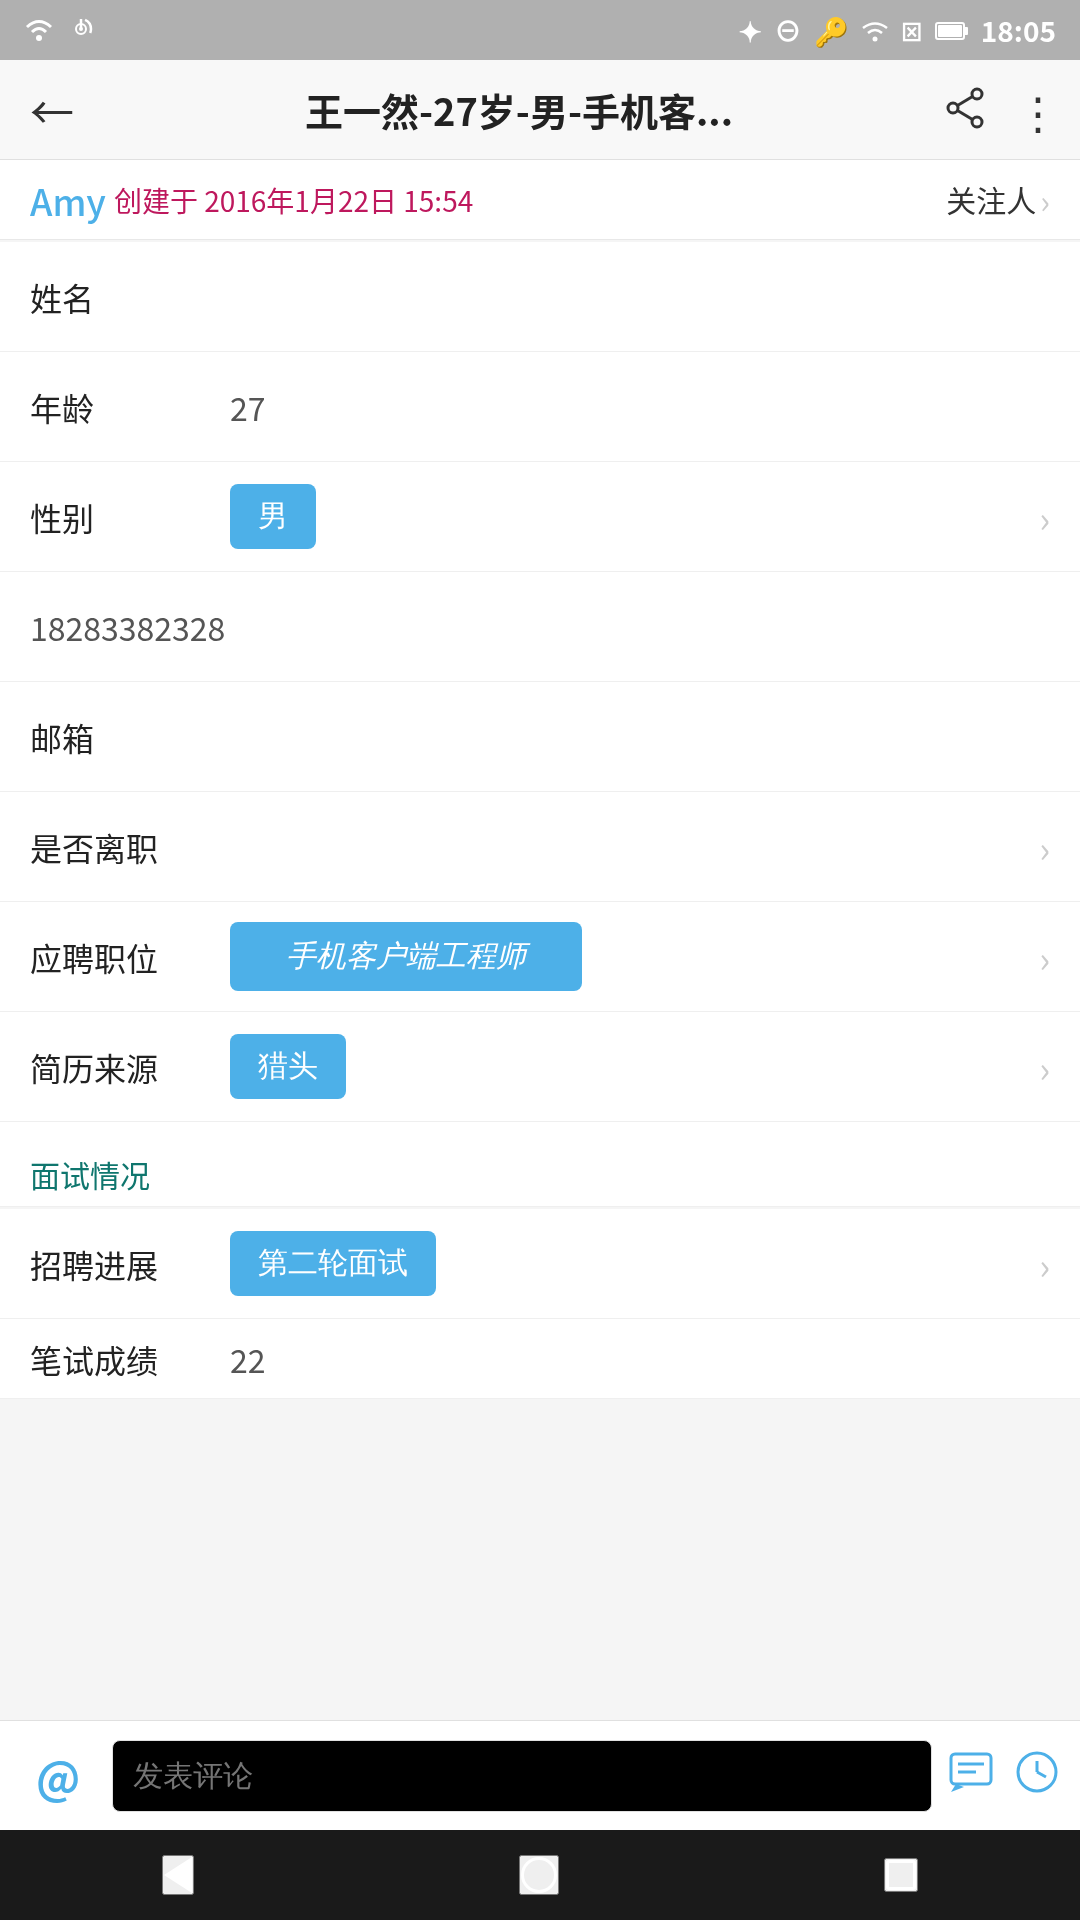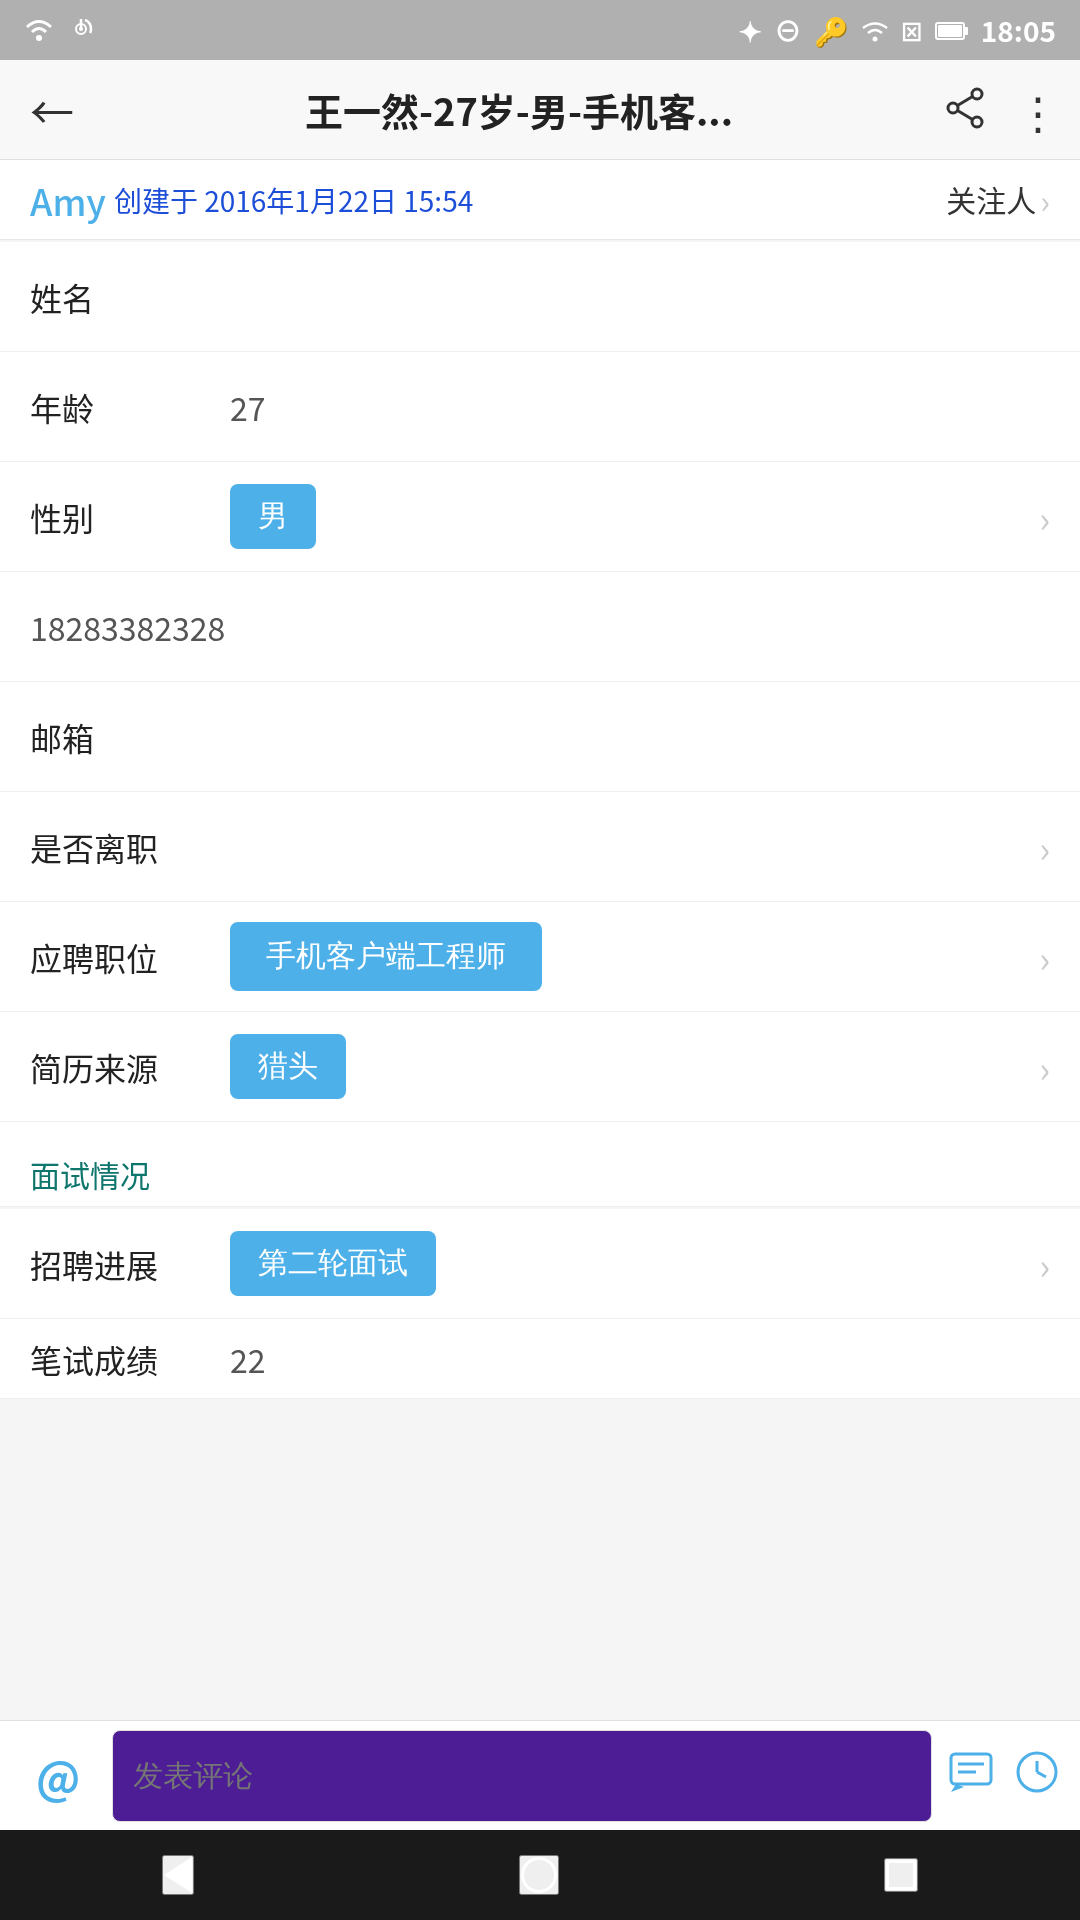--- a/index.html
+++ b/index.html
@@ -79,21 +79,21 @@
       align-items: center;
       padding: 0 30px;
       border-bottom: 1px solid #e8e8e8;
     }
     .creator-name {
       color: #4db0e8;
       font-size: 36px;
       font-weight: 500;
     }
     .creator-text {
-      color: #1d4ed8;
+      color: #be185d;
       font-size: 28px;
       margin-left: 8px;
     }
     .creator-follow {
       margin-left: auto;
       display: flex;
       align-items: flex-start;
       color: #333;
       font-size: 30px;
     }
@@ -139,21 +139,21 @@
       border: none;
       border-radius: 8px;
       padding: 12px 28px;
       font-size: 30px;
       color: white;
       font-weight: 500;
       cursor: pointer;
     }
     .tag-btn.blue { background: #4db0e8; }
     .tag-btn.orange { background: #f07040; }
-    .tag-btn.blue-large { background: #4db0e8; padding: 14px 36px; font-size: 30px; }
+    .tag-btn.blue-large { background: #4db0e8; padding: 14px 56px; font-size: 30px; font-style: italic; }
 
     .row-chevron {
       color: #ccc;
       font-size: 36px;
       margin-left: auto;
     }
 
     
     .section-header {
       background: #fff;
@@ -179,27 +179,27 @@
     }
     .comment-at {
       color: #4db0e8;
       font-size: 44px;
       font-weight: bold;
       padding: 10px 16px;
       cursor: pointer;
     }
     .comment-input {
       flex: 1;
-      height: 92px;
+      height: 72px;
       border: 1px solid #e0e0e0;
       border-radius: 8px;
       padding: 0 20px;
       font-size: 30px;
       color: #999;
-      background: #4c1d95;
+      background: #000000;
       outline: none;
     }
     .comment-icons {
       display: flex;
       gap: 20px;
       align-items: center;
     }
     .comment-icon-btn {
       color: #4db0e8;
       font-size: 44px;

